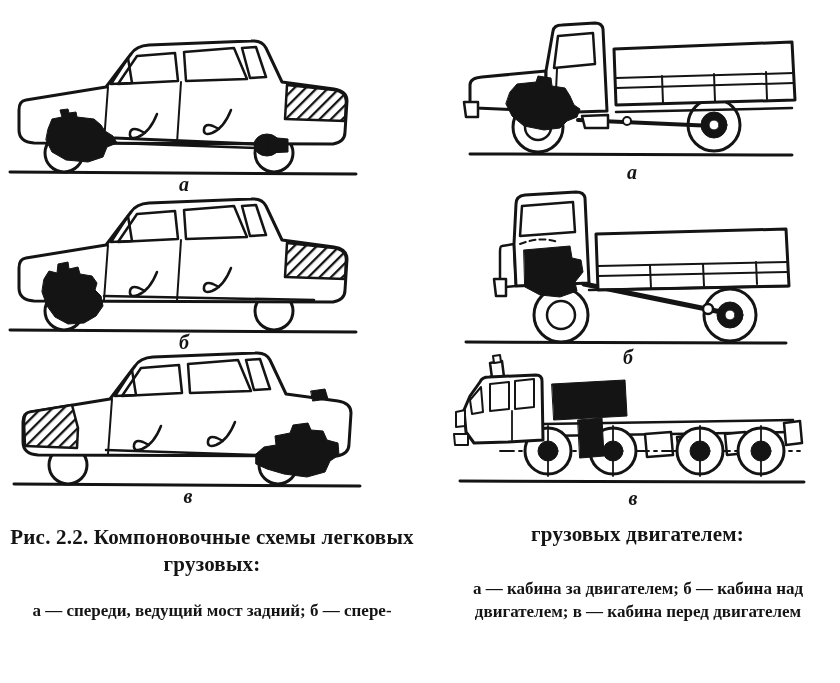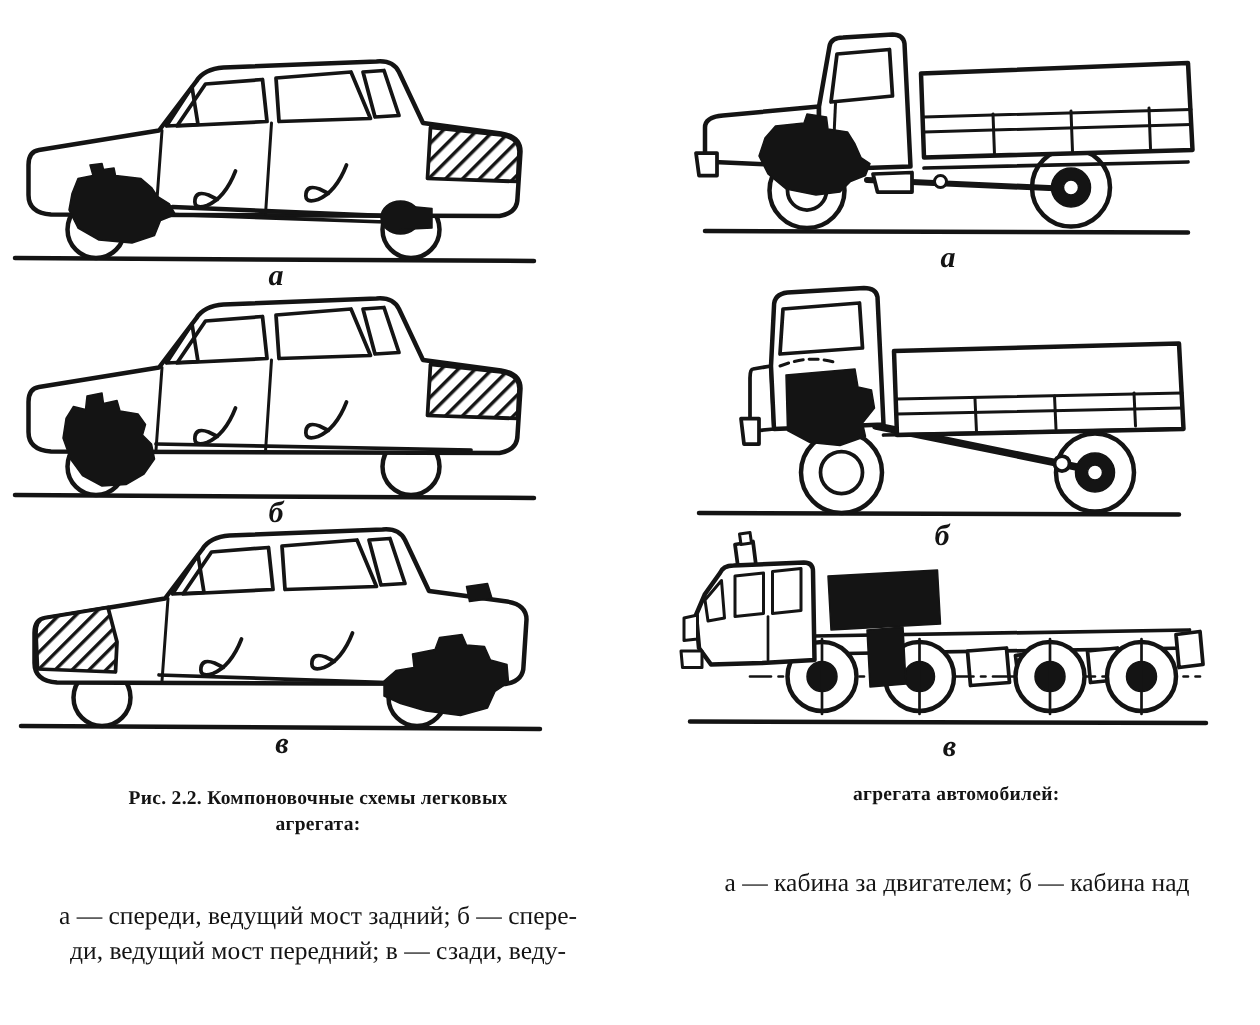--- a/index.html
+++ b/index.html
@@ -9,24 +9,24 @@
     font-family:"Liberation Serif", serif;
   }
   .scheme{position:absolute;display:flex;flex-direction:column;align-items:center;}
   .scheme svg{display:block;color:#141414;}
   .scheme-label{
     font-style:italic;font-weight:bold;font-size:20px;line-height:1;
     margin-top:-12px;color:#141414;
   }
   .caption{
     position:absolute;text-align:center;font-weight:bold;
-    font-size:13px;line-height:1.28;letter-spacing:.2px;
+    font-size:21px;line-height:1.28;letter-spacing:.2px;
   }
   .descr{
-    position:absolute;text-align:center;font-weight:normal;
+    position:absolute;text-align:center;font-weight:bold;
     font-size:17px;line-height:1.36;
   }
   .descr div, .caption div{white-space:nowrap;}
 </style>
 </head>
 <body>
 
 <div class="scheme" style="left:4px;top:26px;">
   <svg width="360" height="160" viewBox="0 0 360 160">
     <defs>
@@ -212,27 +212,27 @@
       <path d="M64,61 L64,90" stroke-width="1.8"></path>
       <path d="M104,34 L177,30 L179,66 L106,70 Z" fill="currentColor" stroke-width="1"></path>
       <path d="M130,70 L154,68 L156,106 L132,108 Z" fill="currentColor" stroke-width="1"></path>
     </g>
   </svg>
   <div class="scheme-label">в</div>
 </div>
 
 <div class="caption" style="left:8px;top:524px;width:408px;">
   <div>Рис. 2.2. Компоновочные схемы легковых</div>
-  <div>агрегата:</div>
+  <div>грузовых:</div>
 </div>
 
 <div class="descr" style="left:1px;top:599px;width:422px;">
   <div>а — спереди, ведущий мост задний; б — спере-</div>
-  <div>ди, ведущий мост передний; в — сзади, веду-</div>
 </div>
 
 <div class="caption" style="left:445px;top:521px;width:385px;">
-  <div>агрегата автомобилей:</div>
+  <div>грузовых двигателем:</div>
 </div>
 
 <div class="descr" style="left:440px;top:577px;width:396px;">
   <div>а — кабина за двигателем; б — кабина над</div>
+  <div>двигателем; в — кабина перед двигателем</div>
 </div>
 
 </body></html>

